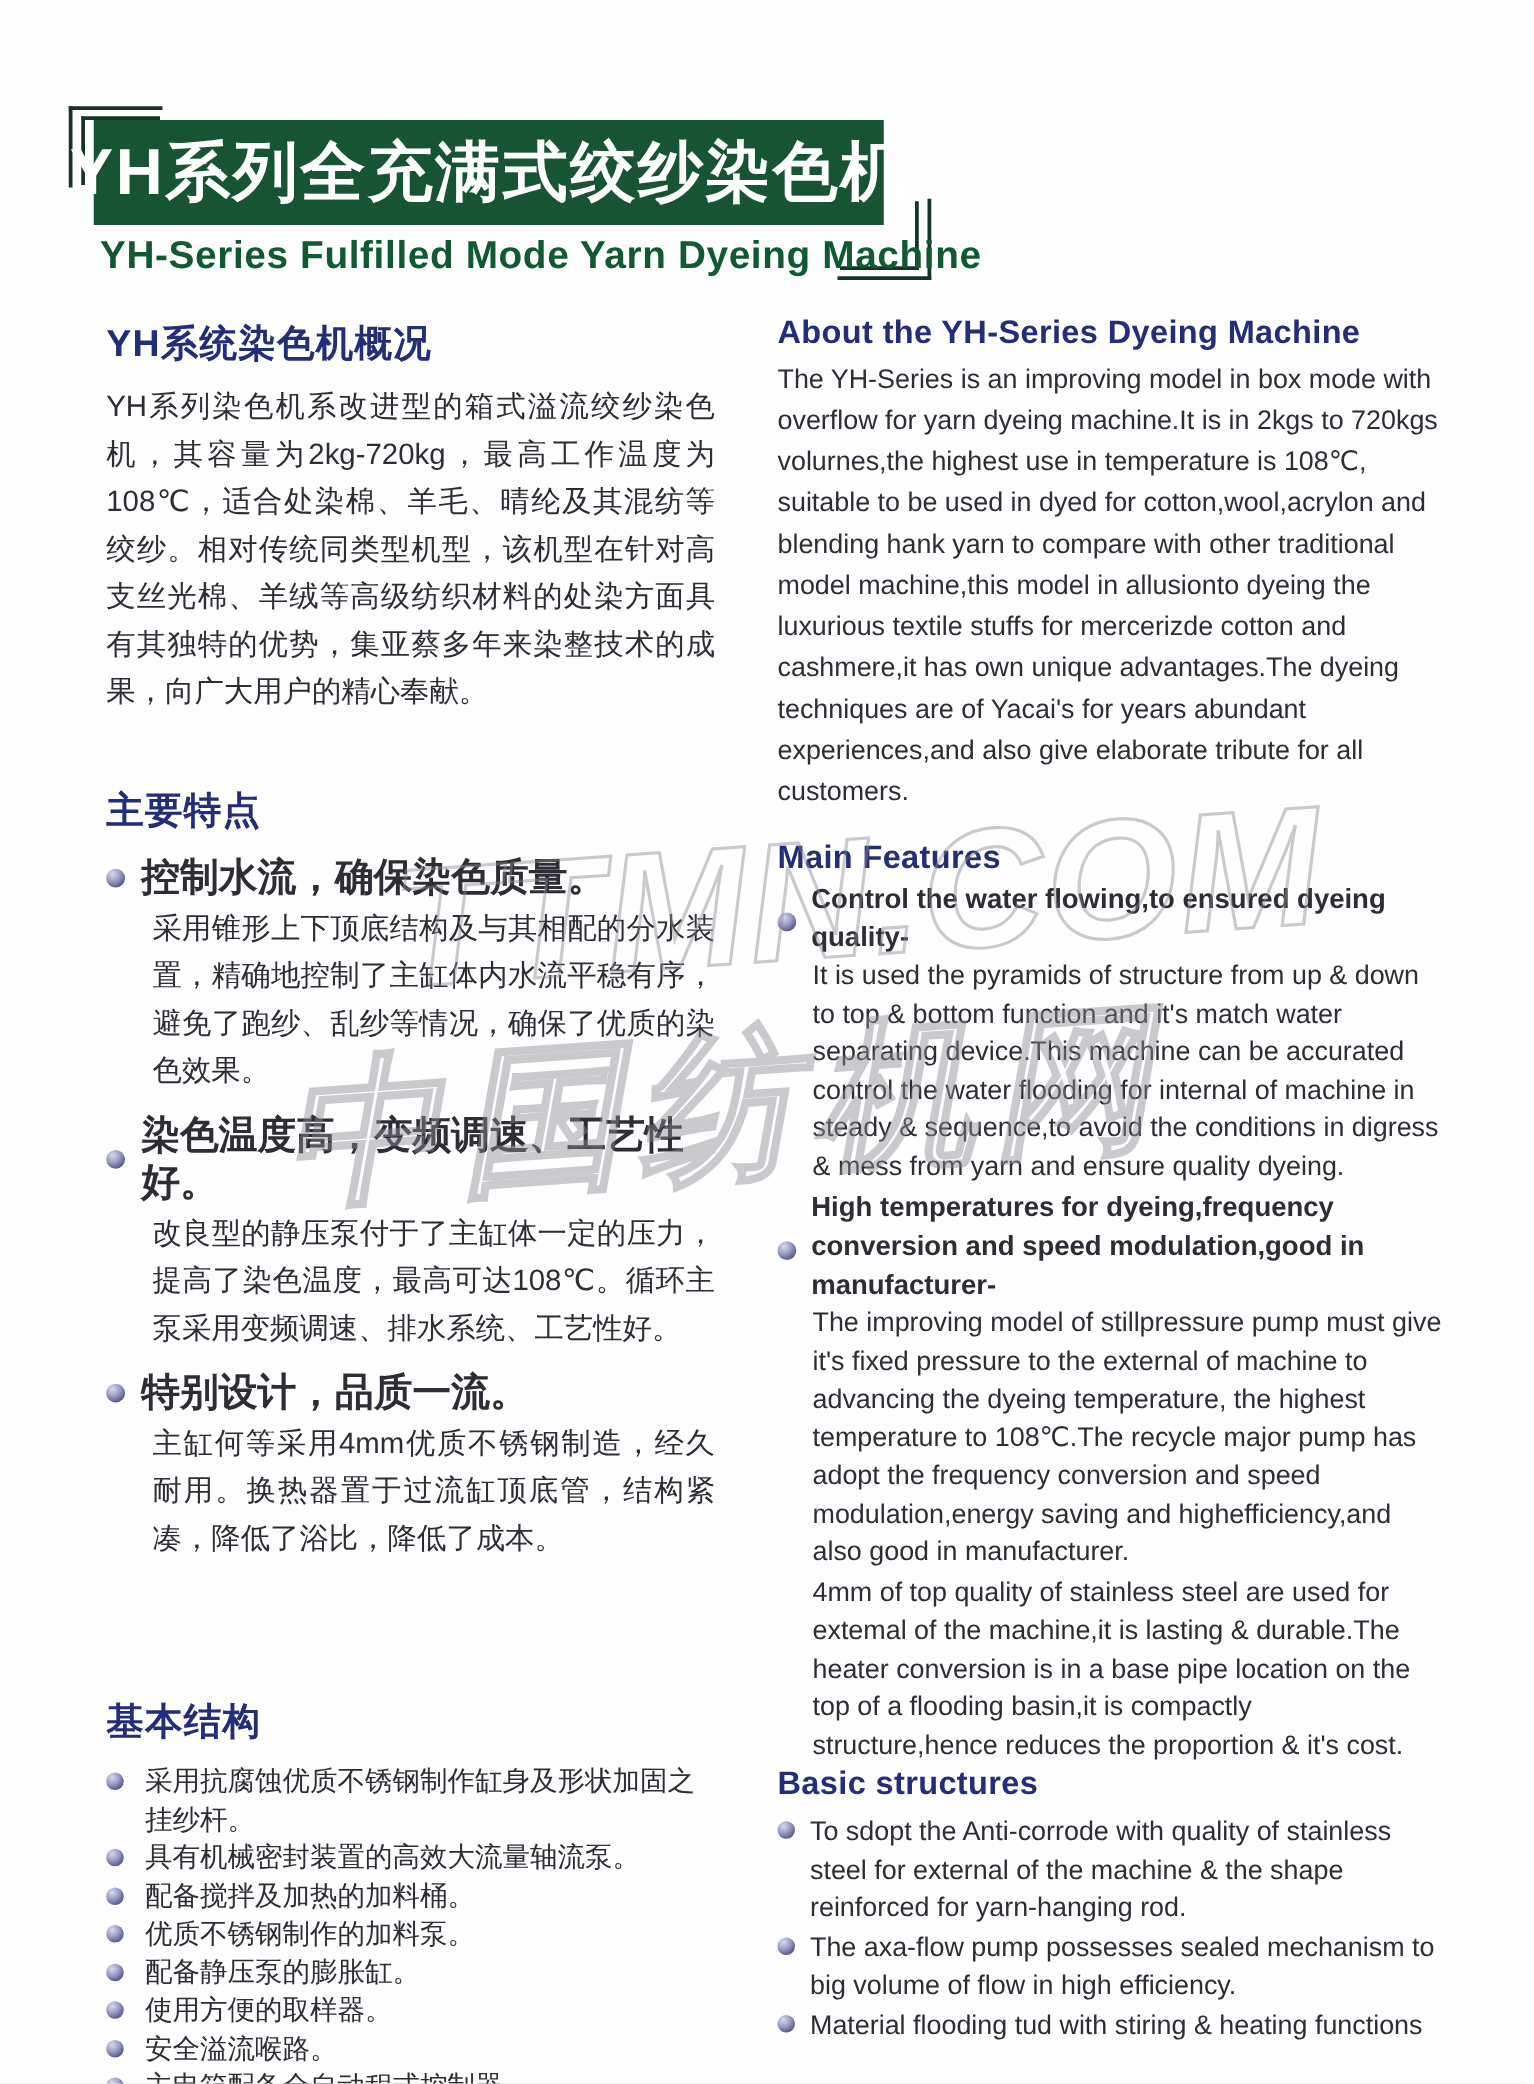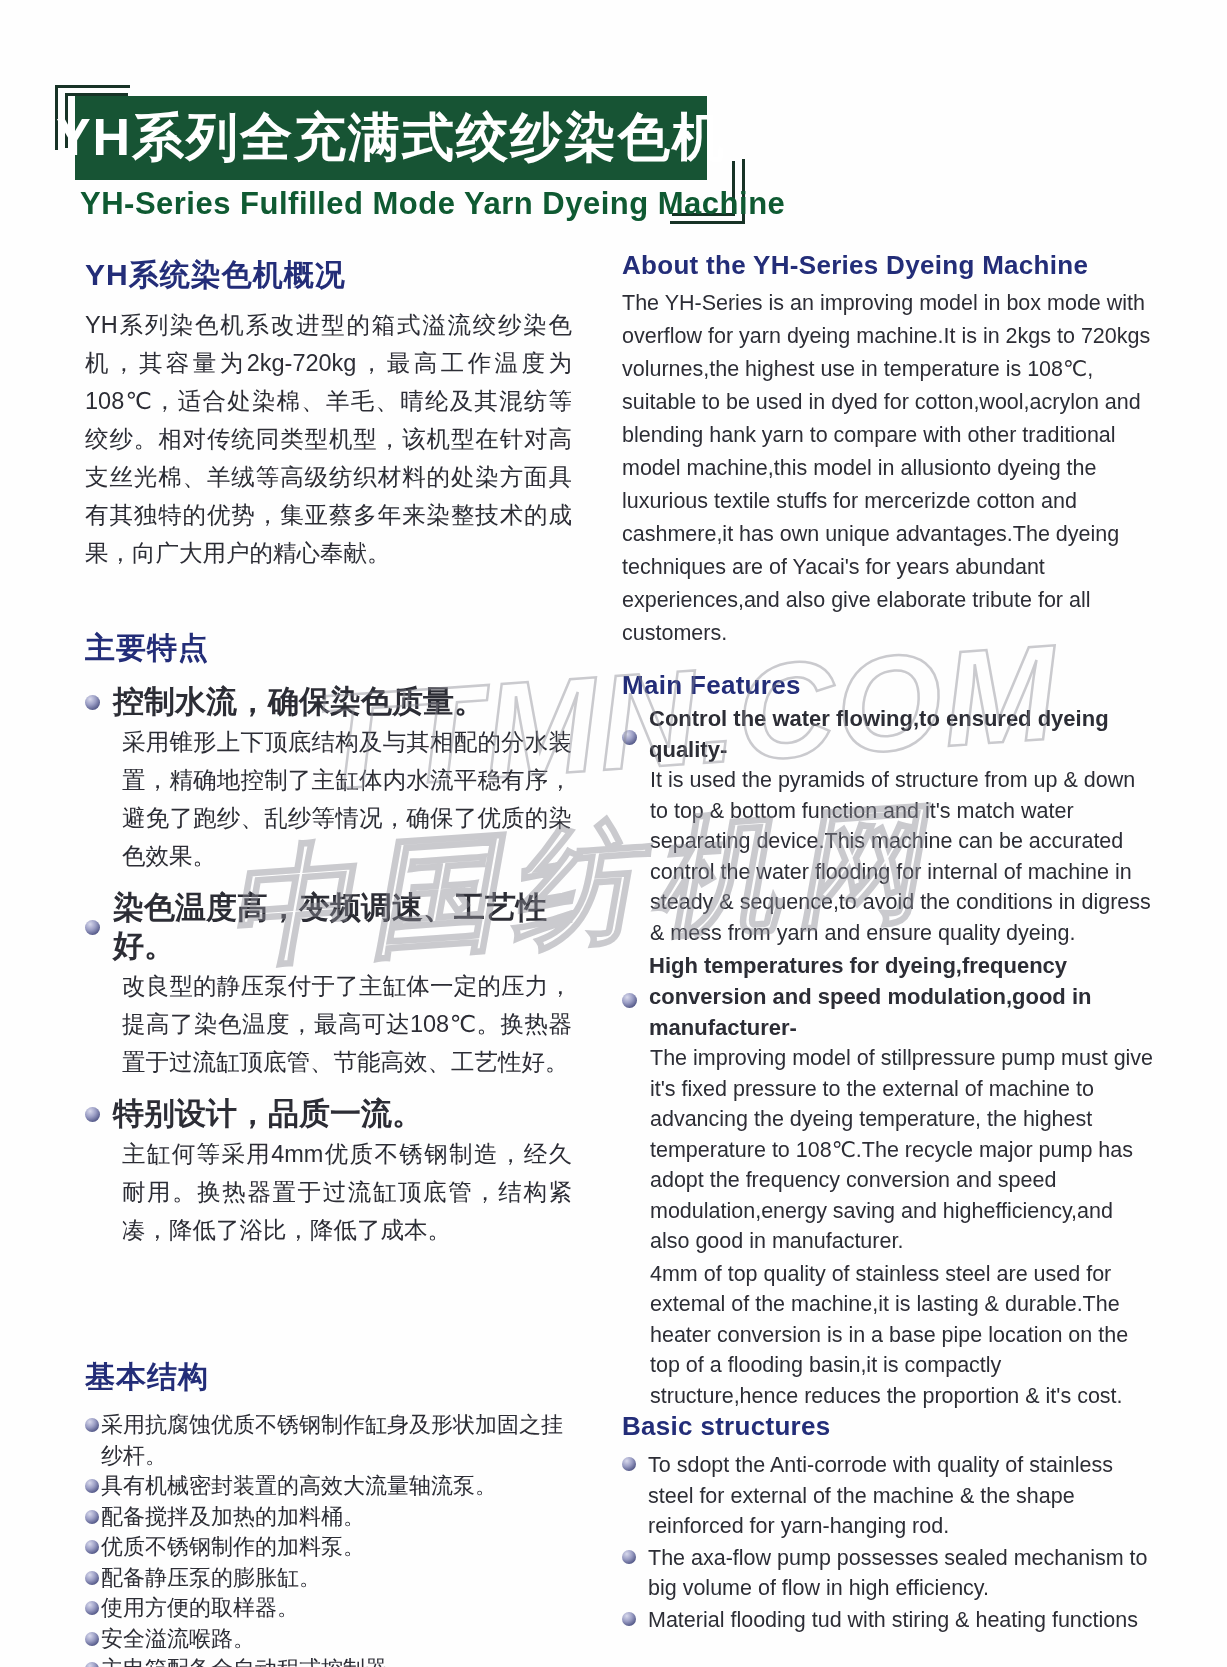--- a/index.html
+++ b/index.html
@@ -48,21 +48,21 @@
     flex:0 0 auto;
   }
   
   .feat{margin-top:14px;}
   .feat-title{display:flex;align-items:center;gap:13px;font-size:31px;font-weight:bold;line-height:38px;}
   .feat-body{font-size:23.5px;line-height:38px;padding-left:37px;text-align:justify;margin-top:2px;}
   .mt-sec{margin-top:56px;}
   .mt-struct{margin-top:108px;}
   
   ul.plist{list-style:none;margin:12px 0 0 0;padding:0;}
-  ul.plist li{display:flex;gap:2px;font-size:22px;line-height:30.5px;align-items:flex-start;}
+  ul.plist li{display:flex;gap:17px;font-size:22px;line-height:30.5px;align-items:flex-start;}
   ul.plist .orb{width:14px;height:14px;margin-top:8px;}
   
   .rfeat{margin-top:2px;}
   .rfeat-title{display:flex;gap:12px;font-size:22px;font-weight:bold;line-height:31px;align-items:center;}
   .rfeat-title .orb{margin-top:7px;}
   .rfeat-body{font-size:21.5px;line-height:30.5px;padding-left:28px;}
   .mf-h{margin-top:20px;}
   ul.rlist{list-style:none;margin:8px 0 0 0;padding:0;}
   ul.rlist li{display:flex;gap:12px;font-size:21.5px;line-height:30.5px;align-items:flex-start;margin-bottom:1px;}
   ul.rlist .orb{width:14px;height:14px;margin-top:7px;}
@@ -104,21 +104,21 @@
         <span class="orb"></span>
         <span>控制水流，确保染色质量。</span>
       </div>
       <div class="feat-body">采用锥形上下顶底结构及与其相配的分水装置，精确地控制了主缸体内水流平稳有序，避免了跑纱、乱纱等情况，确保了优质的染色效果。</div>
     </div>
     <div class="feat">
       <div class="feat-title">
         <span class="orb"></span>
         <span>染色温度高，变频调速、工艺性好。</span>
       </div>
-      <div class="feat-body">改良型的静压泵付于了主缸体一定的压力，提高了染色温度，最高可达108℃。换热器置于过流缸顶底管、节能高效、工艺性好。</div>
+      <div class="feat-body">改良型的静压泵付于了主缸体一定的压力，提高了染色温度，最高可达108℃。循环主泵采用变频调速、排水系统、工艺性好。</div>
     </div>
     <div class="feat">
       <div class="feat-title">
         <span class="orb"></span>
         <span>特别设计，品质一流。</span>
       </div>
       <div class="feat-body">主缸何等采用4mm优质不锈钢制造，经久耐用。换热器置于过流缸顶底管，结构紧凑，降低了浴比，降低了成本。</div>
     </div>
 
     <h2 class="cn-h mt-struct">基本结构</h2>

